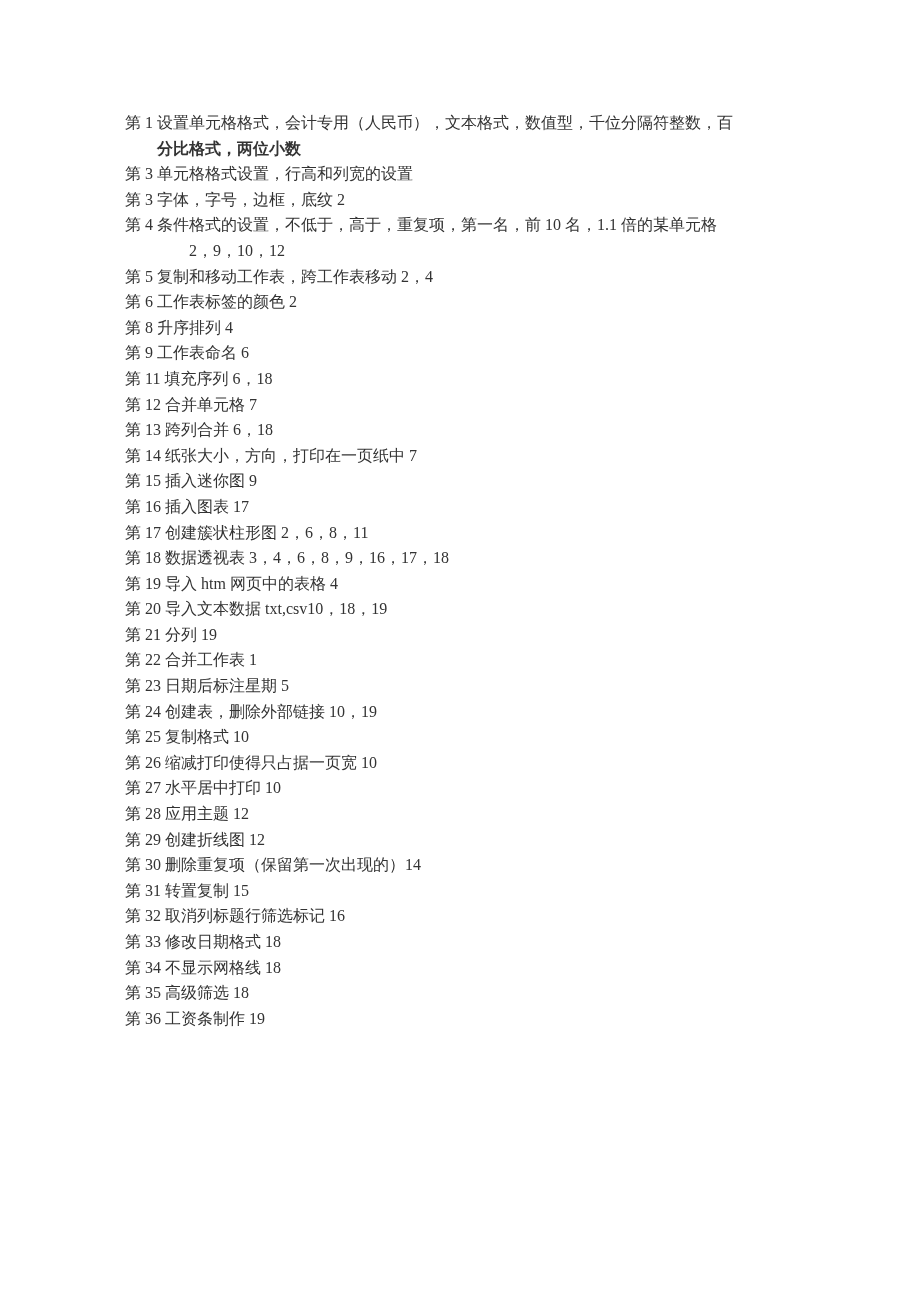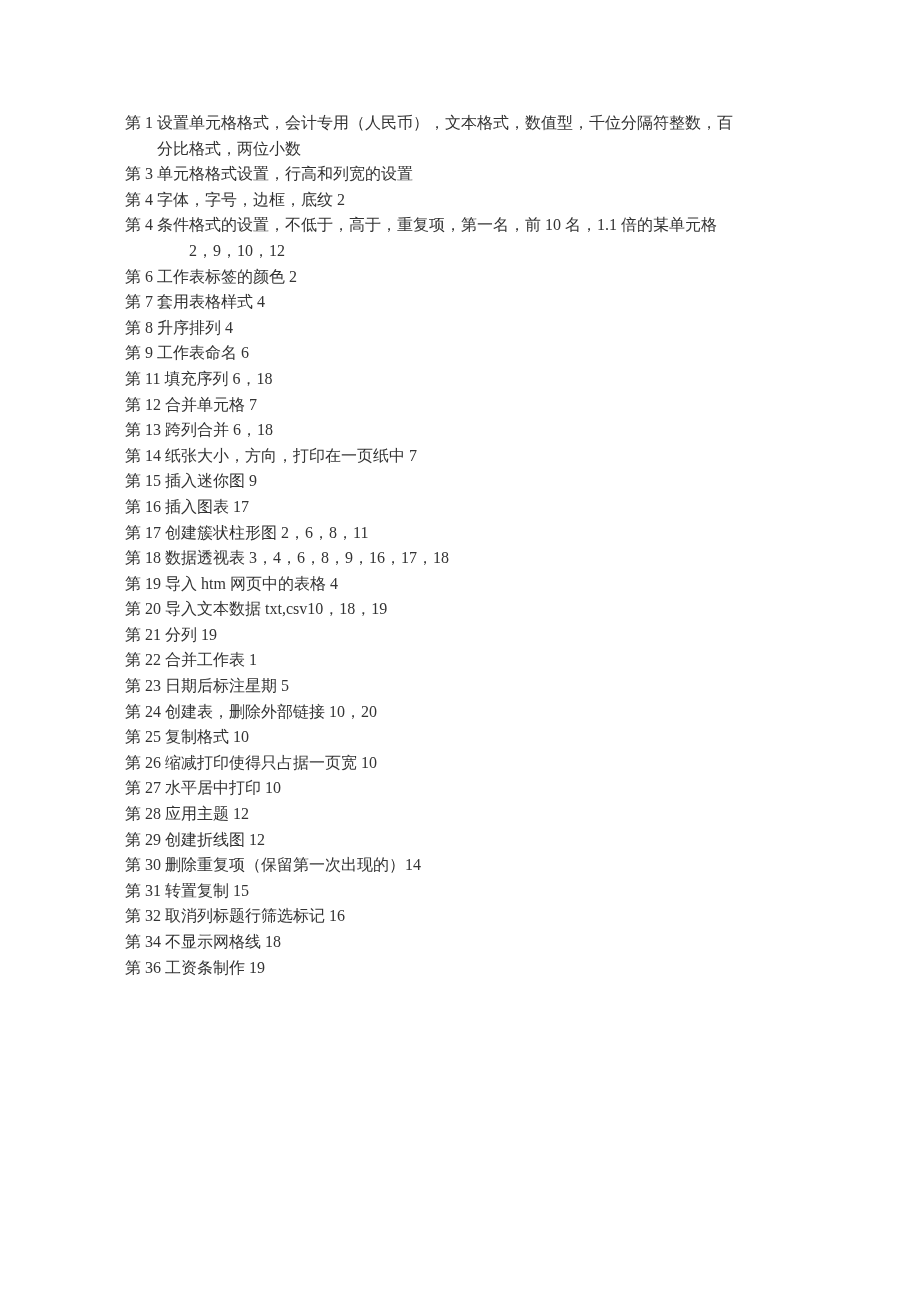--- a/index.html
+++ b/index.html
@@ -14,56 +14,59 @@
       line-height: 1.6;
       color: #333333;
       width: 920px;
       padding: 110px 125px 80px 125px;
     }
     .line {
       white-space: normal;
     }
     .indent-1 {
       padding-left: 2em;
+      font-weight: bold;
     }
     .indent-2 {
       padding-left: 4em;
     }
   </style>
 </head>
 <body>
 
 <div id="doc-root">
     <div class="line">第 1 设置单元格格式，会计专用（人民币），文本格式，数值型，千位分隔符整数，百</div>
     <div class="line indent-1">分比格式，两位小数</div>
     <div class="line">第 3 单元格格式设置，行高和列宽的设置</div>
-    <div class="line">第 4 字体，字号，边框，底纹 2</div>
+    <div class="line">第 3 字体，字号，边框，底纹 2</div>
     <div class="line">第 4 条件格式的设置，不低于，高于，重复项，第一名，前 10 名，1.1 倍的某单元格</div>
     <div class="line indent-2">2，9，10，12</div>
+    <div class="line">第 5 复制和移动工作表，跨工作表移动 2，4</div>
     <div class="line">第 6 工作表标签的颜色 2</div>
-    <div class="line">第 7 套用表格样式 4</div>
     <div class="line">第 8 升序排列 4</div>
     <div class="line">第 9 工作表命名 6</div>
     <div class="line">第 11 填充序列 6，18</div>
     <div class="line">第 12 合并单元格 7</div>
     <div class="line">第 13 跨列合并 6，18</div>
     <div class="line">第 14 纸张大小，方向，打印在一页纸中 7</div>
     <div class="line">第 15 插入迷你图 9</div>
     <div class="line">第 16 插入图表 17</div>
     <div class="line">第 17 创建簇状柱形图 2，6，8，11</div>
     <div class="line">第 18 数据透视表 3，4，6，8，9，16，17，18</div>
     <div class="line">第 19 导入 htm 网页中的表格 4</div>
     <div class="line">第 20 导入文本数据 txt,csv10，18，19</div>
     <div class="line">第 21 分列 19</div>
     <div class="line">第 22 合并工作表 1</div>
     <div class="line">第 23 日期后标注星期 5</div>
-    <div class="line">第 24 创建表，删除外部链接 10，20</div>
+    <div class="line">第 24 创建表，删除外部链接 10，19</div>
     <div class="line">第 25 复制格式 10</div>
     <div class="line">第 26 缩减打印使得只占据一页宽 10</div>
     <div class="line">第 27 水平居中打印 10</div>
     <div class="line">第 28 应用主题 12</div>
     <div class="line">第 29 创建折线图 12</div>
     <div class="line">第 30 删除重复项（保留第一次出现的）14</div>
     <div class="line">第 31 转置复制 15</div>
     <div class="line">第 32 取消列标题行筛选标记 16</div>
+    <div class="line">第 33 修改日期格式 18</div>
     <div class="line">第 34 不显示网格线 18</div>
+    <div class="line">第 35 高级筛选 18</div>
     <div class="line">第 36 工资条制作 19</div>
   </div>
 
 </body></html>

